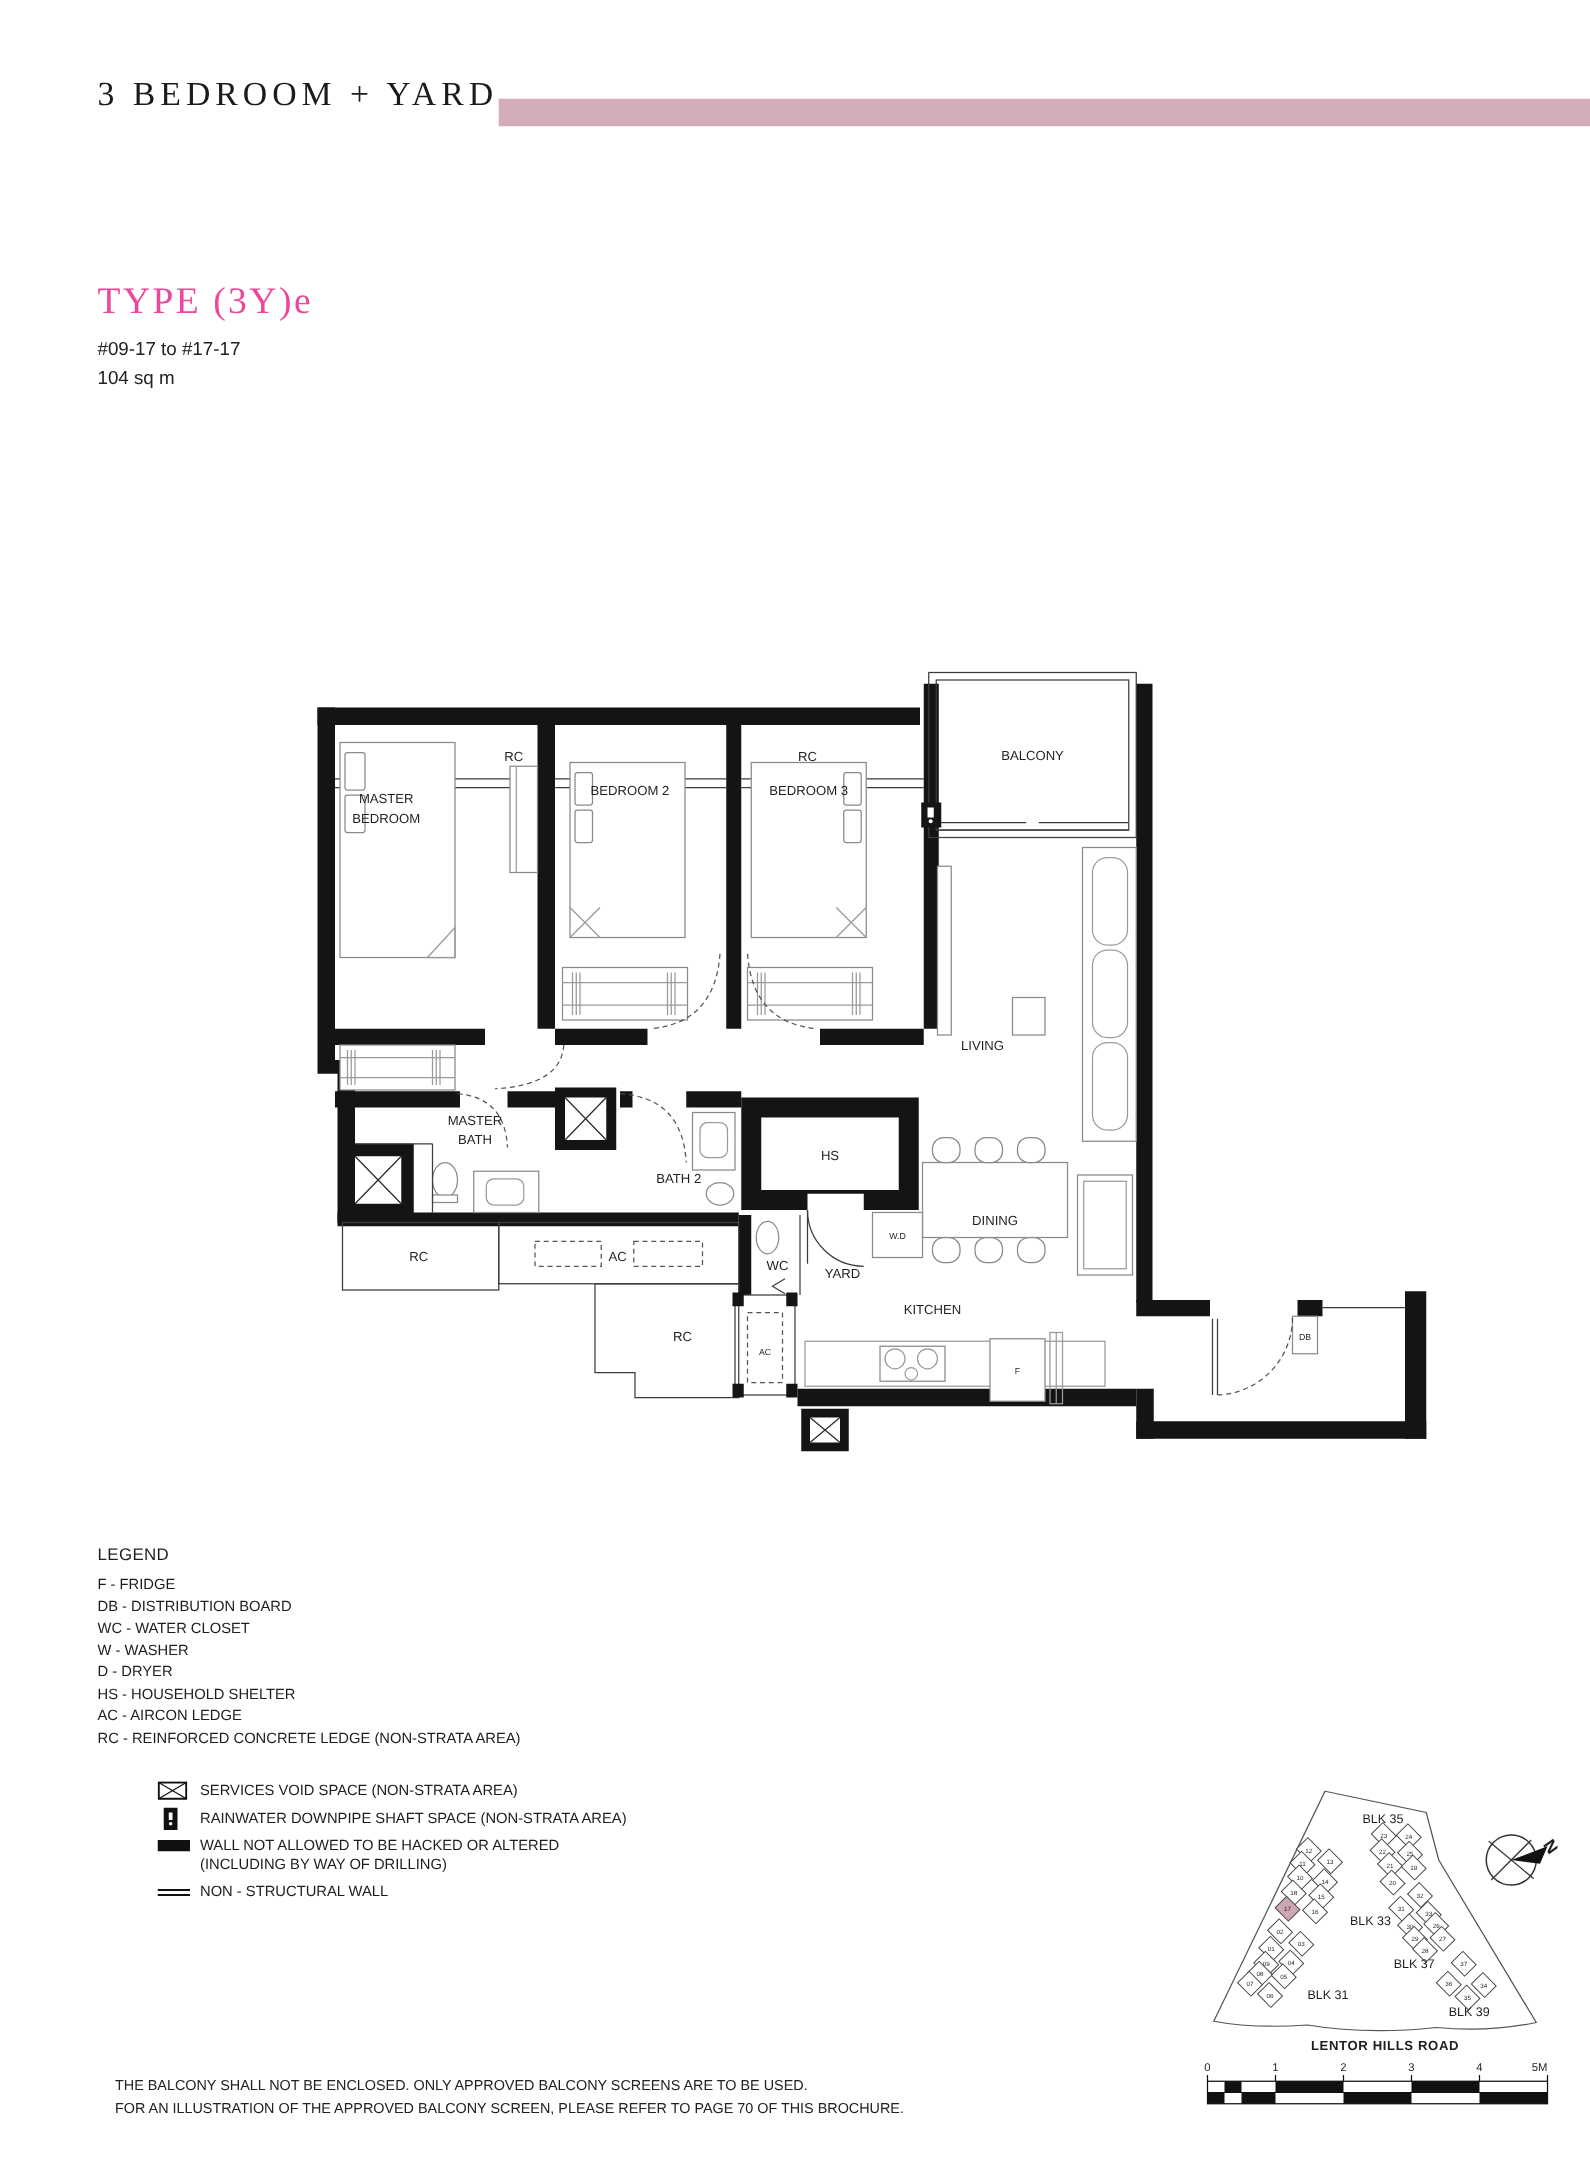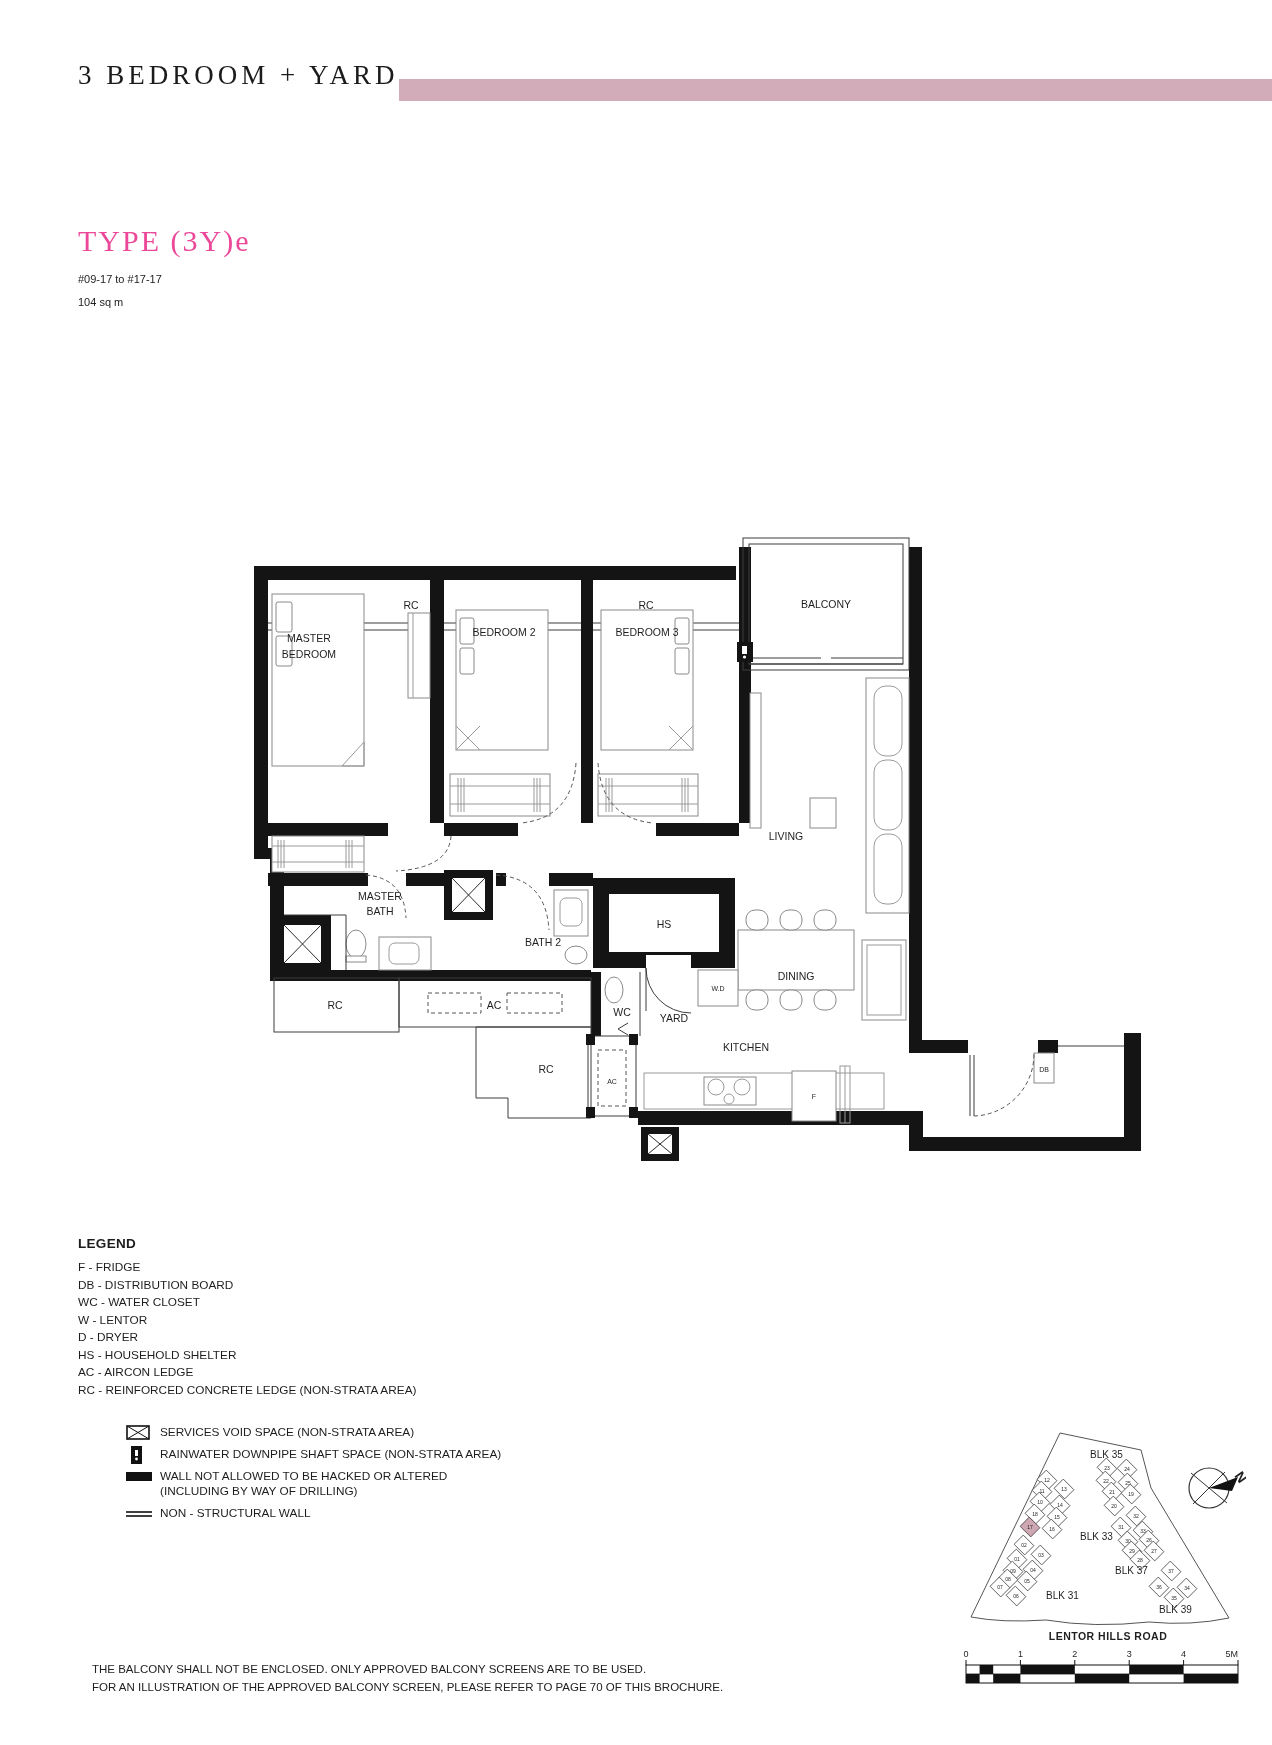--- a/index.html
+++ b/index.html
@@ -3,24 +3,24 @@
 <meta charset="utf-8">
 <style>
   html,body{margin:0;padding:0;background:#fff;}
   .page{position:relative;width:1272px;height:1745px;background:#ffffff;
         font-family:"Liberation Sans",sans-serif;color:#1d1d1d;overflow:hidden;margin-left:36px;}
   .cat-title{position:absolute;left:42px;top:60px;font-family:"Liberation Serif",serif;
         font-weight:400;font-size:27px;letter-spacing:4px;color:#1b1b1b;}
   .accent-bar{position:absolute;left:363px;top:79px;width:905px;height:22px;}
   .type-title{position:absolute;left:42px;top:224px;font-family:"Liberation Serif",serif;
         font-weight:400;font-size:30px;letter-spacing:2px;color:#ec4899;}
-  .unit-meta{position:absolute;left:42px;top:268px;font-size:11px;line-height:23px;color:#222;}
+  .unit-meta{position:absolute;left:42px;top:268px;font-size:15px;line-height:23px;color:#222;}
   .plan-svg{position:absolute;left:210px;top:478px;}
   .legend{position:absolute;left:42px;top:1236px;width:560px;}
-  .legend h3{margin:0 0 8px 0;font-size:13.5px;font-weight:bold;letter-spacing:.3px;}
+  .legend h3{margin:0 0 8px 0;font-size:13.5px;font-weight:normal;letter-spacing:.3px;}
   .legend .abbr{font-size:11.8px;line-height:17.5px;margin:0;}
   .legend .symrow{display:flex;align-items:flex-start;margin-top:7px;font-size:11.8px;line-height:15px;padding-left:48px;}
   .legend .symrow .sym{width:34px;flex:0 0 34px;display:flex;align-items:center;height:15px;}
   .legend .symblock{margin-top:26px;}
   .foot{position:absolute;left:56px;top:1660px;font-size:11.5px;line-height:18px;color:#222;}
   .site-svg{position:absolute;left:830px;top:1280px;}
   svg text{font-family:"Liberation Sans",sans-serif;fill:#1f1f1f;}
   .rm{font-size:10.5px;}
   .sm{font-size:7px;}
   .wall{fill:#141414;stroke:none;}
@@ -252,21 +252,21 @@
       <line class="thin" x1="728" y1="577" x2="728" y2="638"></line>
     <path class="dash" d="M 728,638 A 62,62 0 0 0 788,576"></path>
     <line class="thin" x1="812" y1="568" x2="878" y2="568"></line>
   </svg>
 
   <div class="legend">
     <h3>LEGEND</h3>
     <p class="abbr">F - FRIDGE</p>
     <p class="abbr">DB - DISTRIBUTION BOARD</p>
     <p class="abbr">WC - WATER CLOSET</p>
-    <p class="abbr">W - LENTOR</p>
+    <p class="abbr">W - WASHER</p>
     <p class="abbr">D - DRYER</p>
     <p class="abbr">HS - HOUSEHOLD SHELTER</p>
     <p class="abbr">AC - AIRCON LEDGE</p>
     <p class="abbr">RC - REINFORCED CONCRETE LEDGE (NON-STRATA AREA)</p>
 
     <div class="symblock">
       <div class="symrow">
         <span class="sym">
           <svg width="24" height="15">
               <rect x="1" y="1" width="22" height="13" fill="none" stroke="#111" stroke-width="1.6"></rect>

